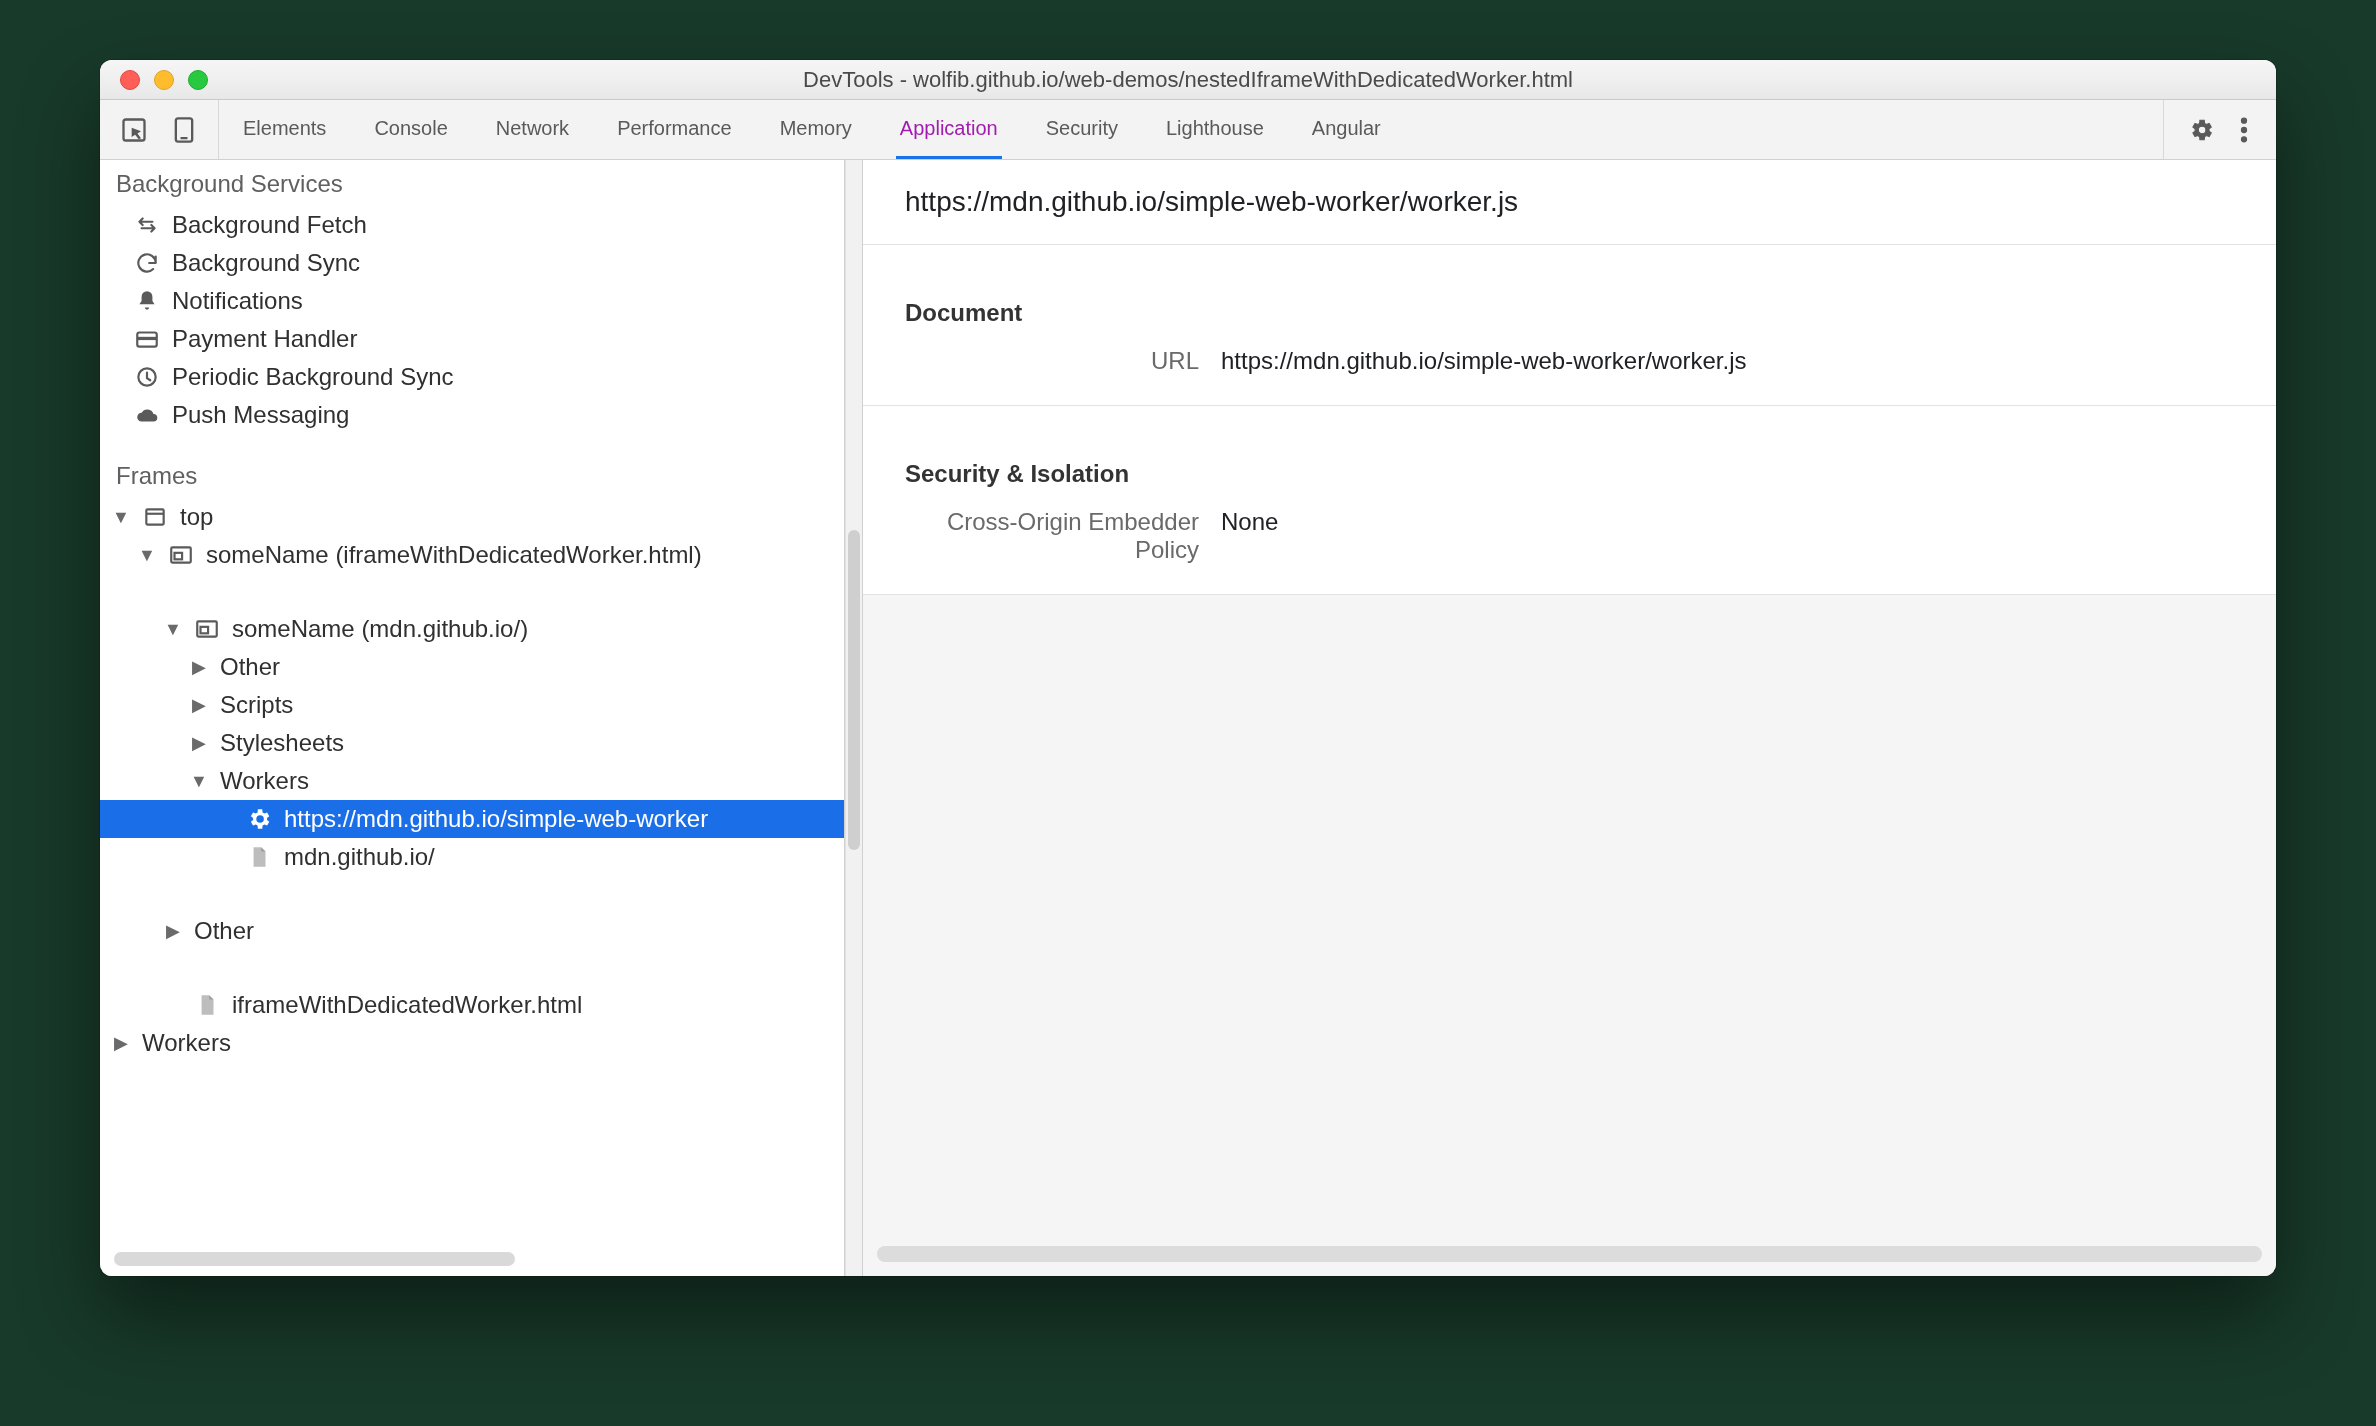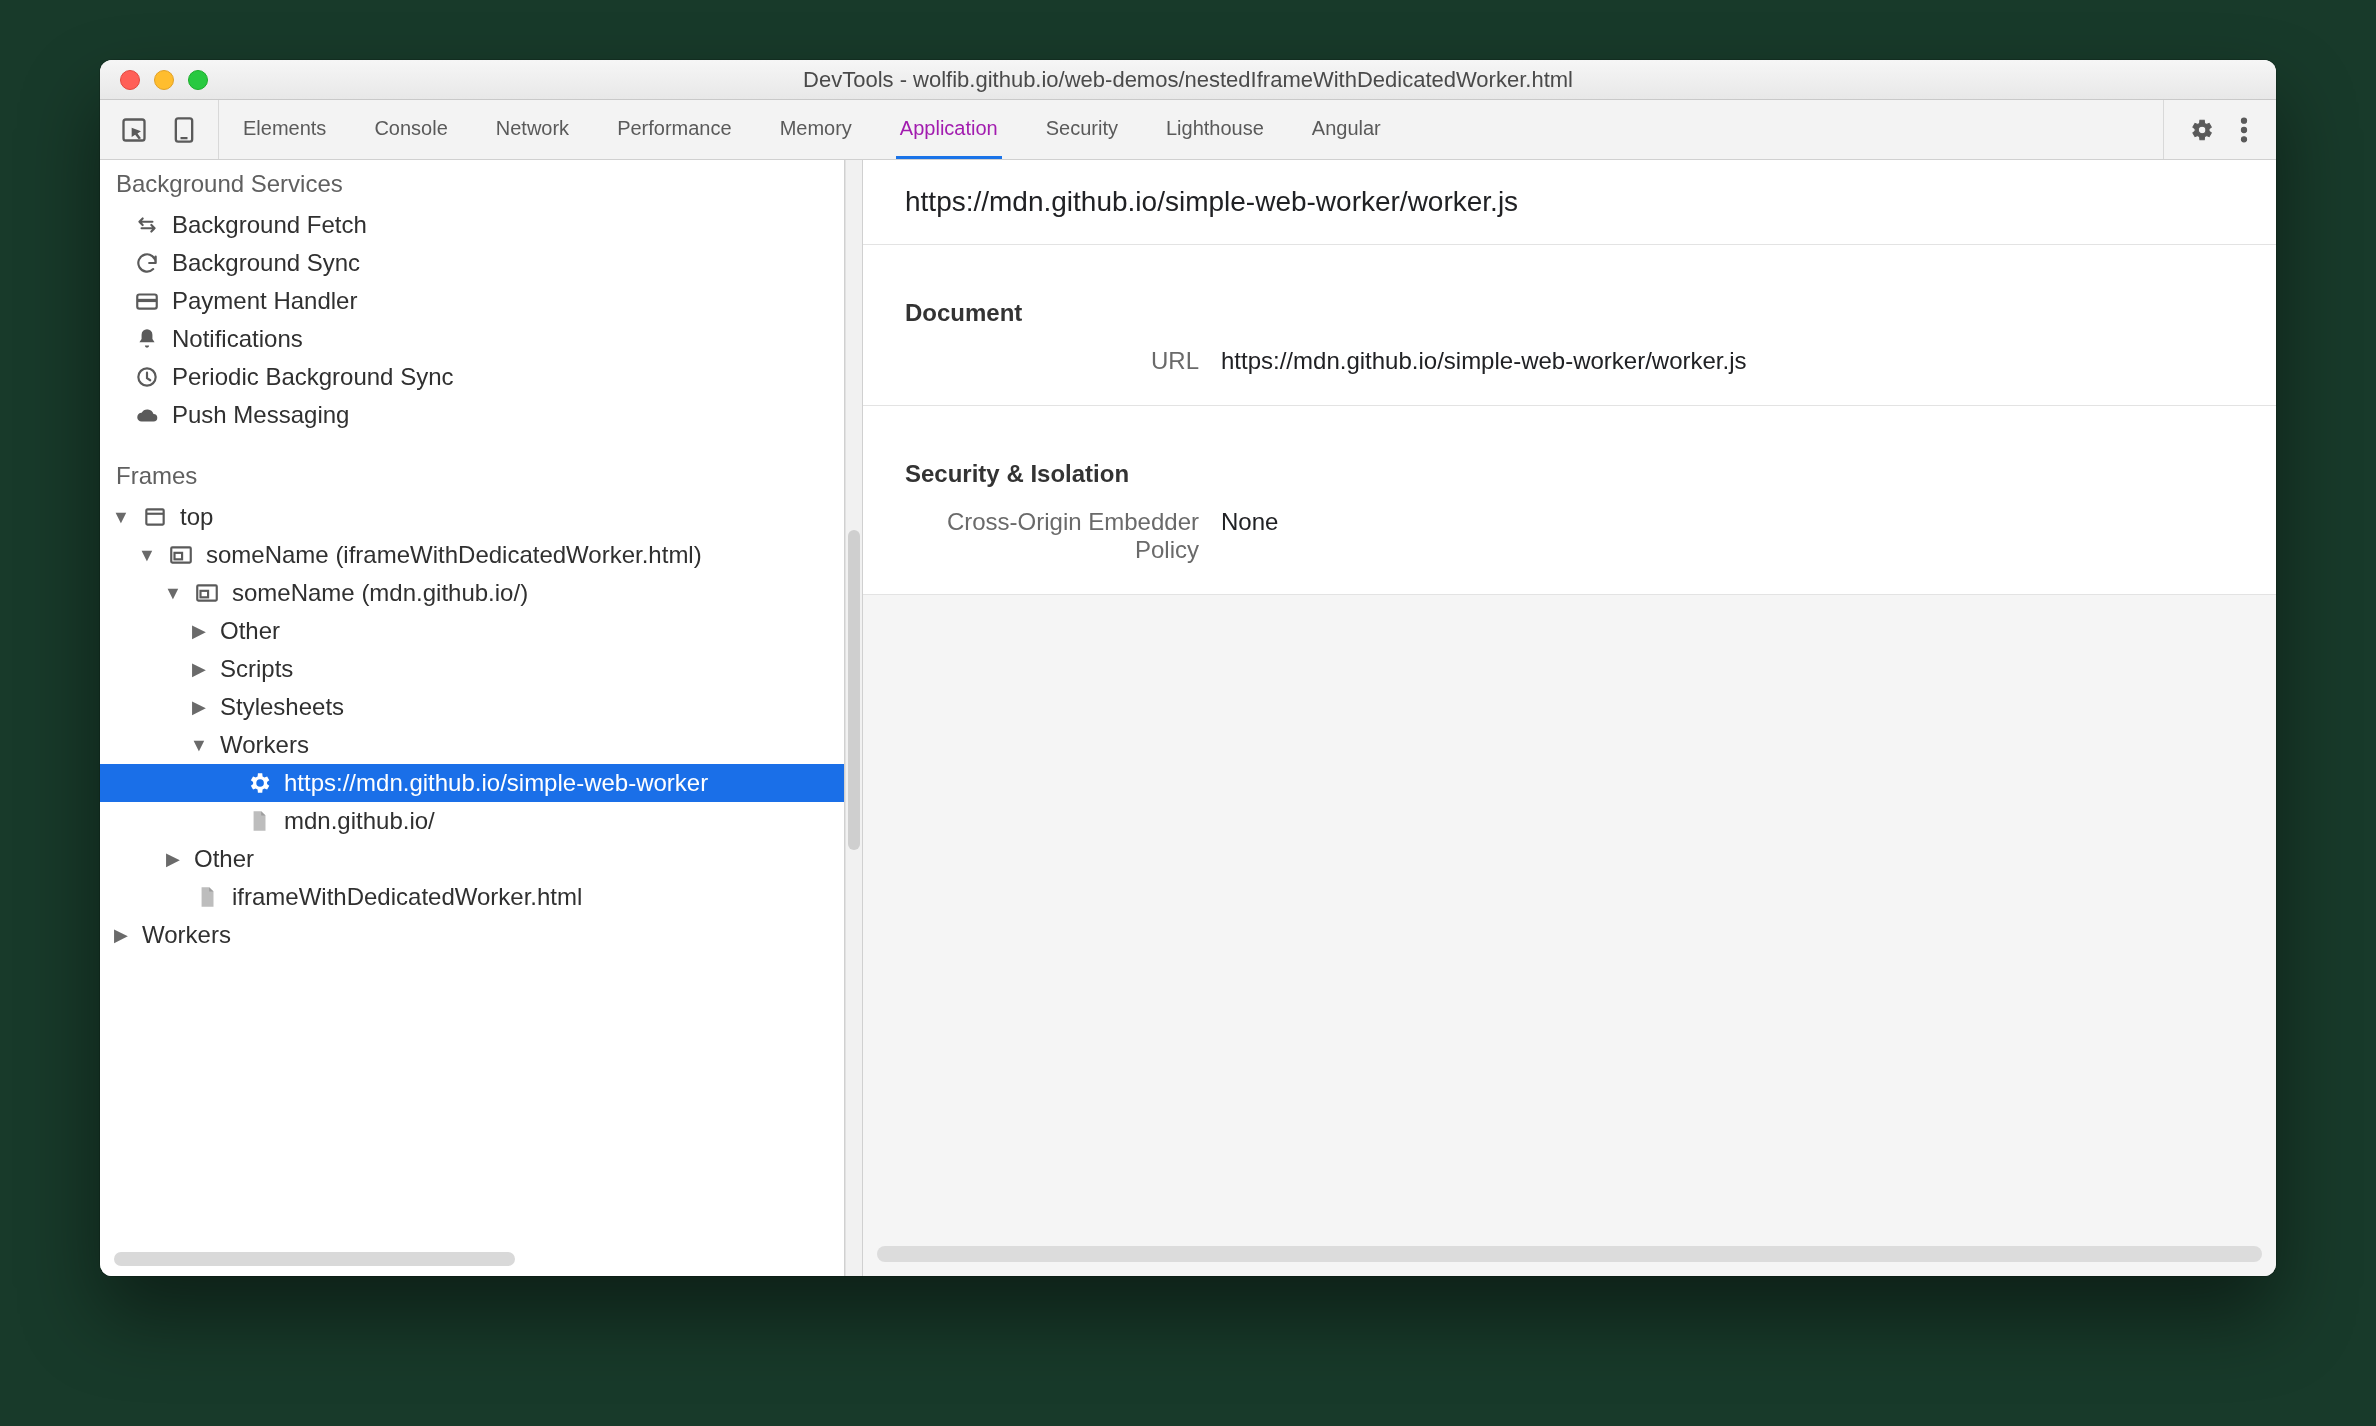--- a/index.html
+++ b/index.html
@@ -70,21 +70,21 @@
   }
   .svc-list li svg, .tree svg.icon { width:26px; height:26px; flex:none; }
   .tree .row { padding-left:0; }
   .tree .row .arrow { width:18px; text-align:center; color:#6a6a6a; font-size:18px; display:inline-block;}
   .tree .row .arrow.collapsed::before { content:"▶"; }
   .tree .row .arrow.expanded::before { content:"▼"; }
   .tree .row.selected { background:#1a6fe8; color:#fff; }
   .tree .row.selected svg { filter: brightness(0) invert(1); }
   .indent-0 { padding-left: 12px !important; }
   .indent-1 { padding-left: 38px !important; }
-  .indent-2 { padding-left: 64px !important; }
+  .indent-2 { padding-left: 64px !important; margin-top: 36px; }
   .indent-3 { padding-left: 90px !important; }
   .indent-4 { padding-left: 116px !important; }
   .tree .row .label { overflow:hidden; text-overflow:clip; }
   .hscroll-track {
     position:absolute; left:14px; right:14px; bottom:10px; height:14px;
     background:transparent;
   }
   .hscroll-thumb {
     height:100%; width:56%; background:#d9d9d9; border-radius:8px;
   }
@@ -166,29 +166,29 @@
               <span>Background Fetch</span>
             </li>
             <li>
               <svg class="icon" viewBox="0 0 24 24">
                 <use href="#i-refresh-icon"></use>
               </svg>
               <span>Background Sync</span>
             </li>
             <li>
               <svg class="icon" viewBox="0 0 24 24">
+                <use href="#i-bell-icon"></use>
+              </svg>
+              <span>Notifications</span>
+            </li>
+            <li>
+              <svg class="icon" viewBox="0 0 24 24">
                 <use href="#i-credit-card-icon"></use>
               </svg>
               <span>Payment Handler</span>
-            </li>
-            <li>
-              <svg class="icon" viewBox="0 0 24 24">
-                <use href="#i-bell-icon"></use>
-              </svg>
-              <span>Notifications</span>
             </li>
             <li>
               <svg class="icon" viewBox="0 0 24 24">
                 <use href="#i-clock-icon"></use>
               </svg>
               <span>Periodic Background Sync</span>
             </li>
             <li>
               <svg class="icon" viewBox="0 0 24 24">
                 <use href="#i-cloud-icon"></use>

